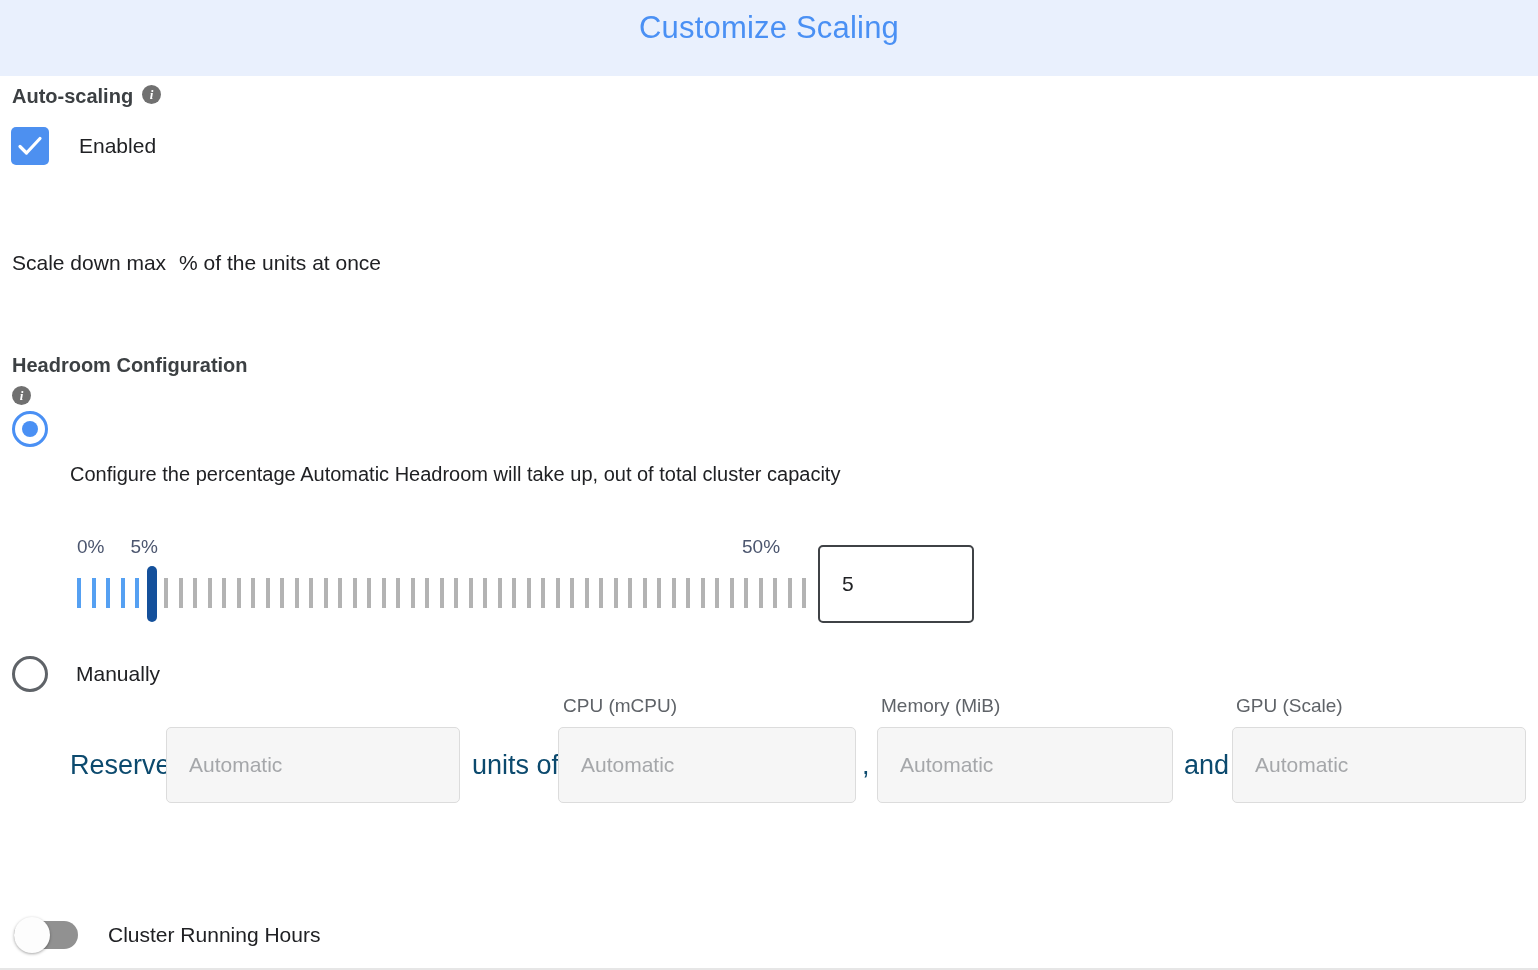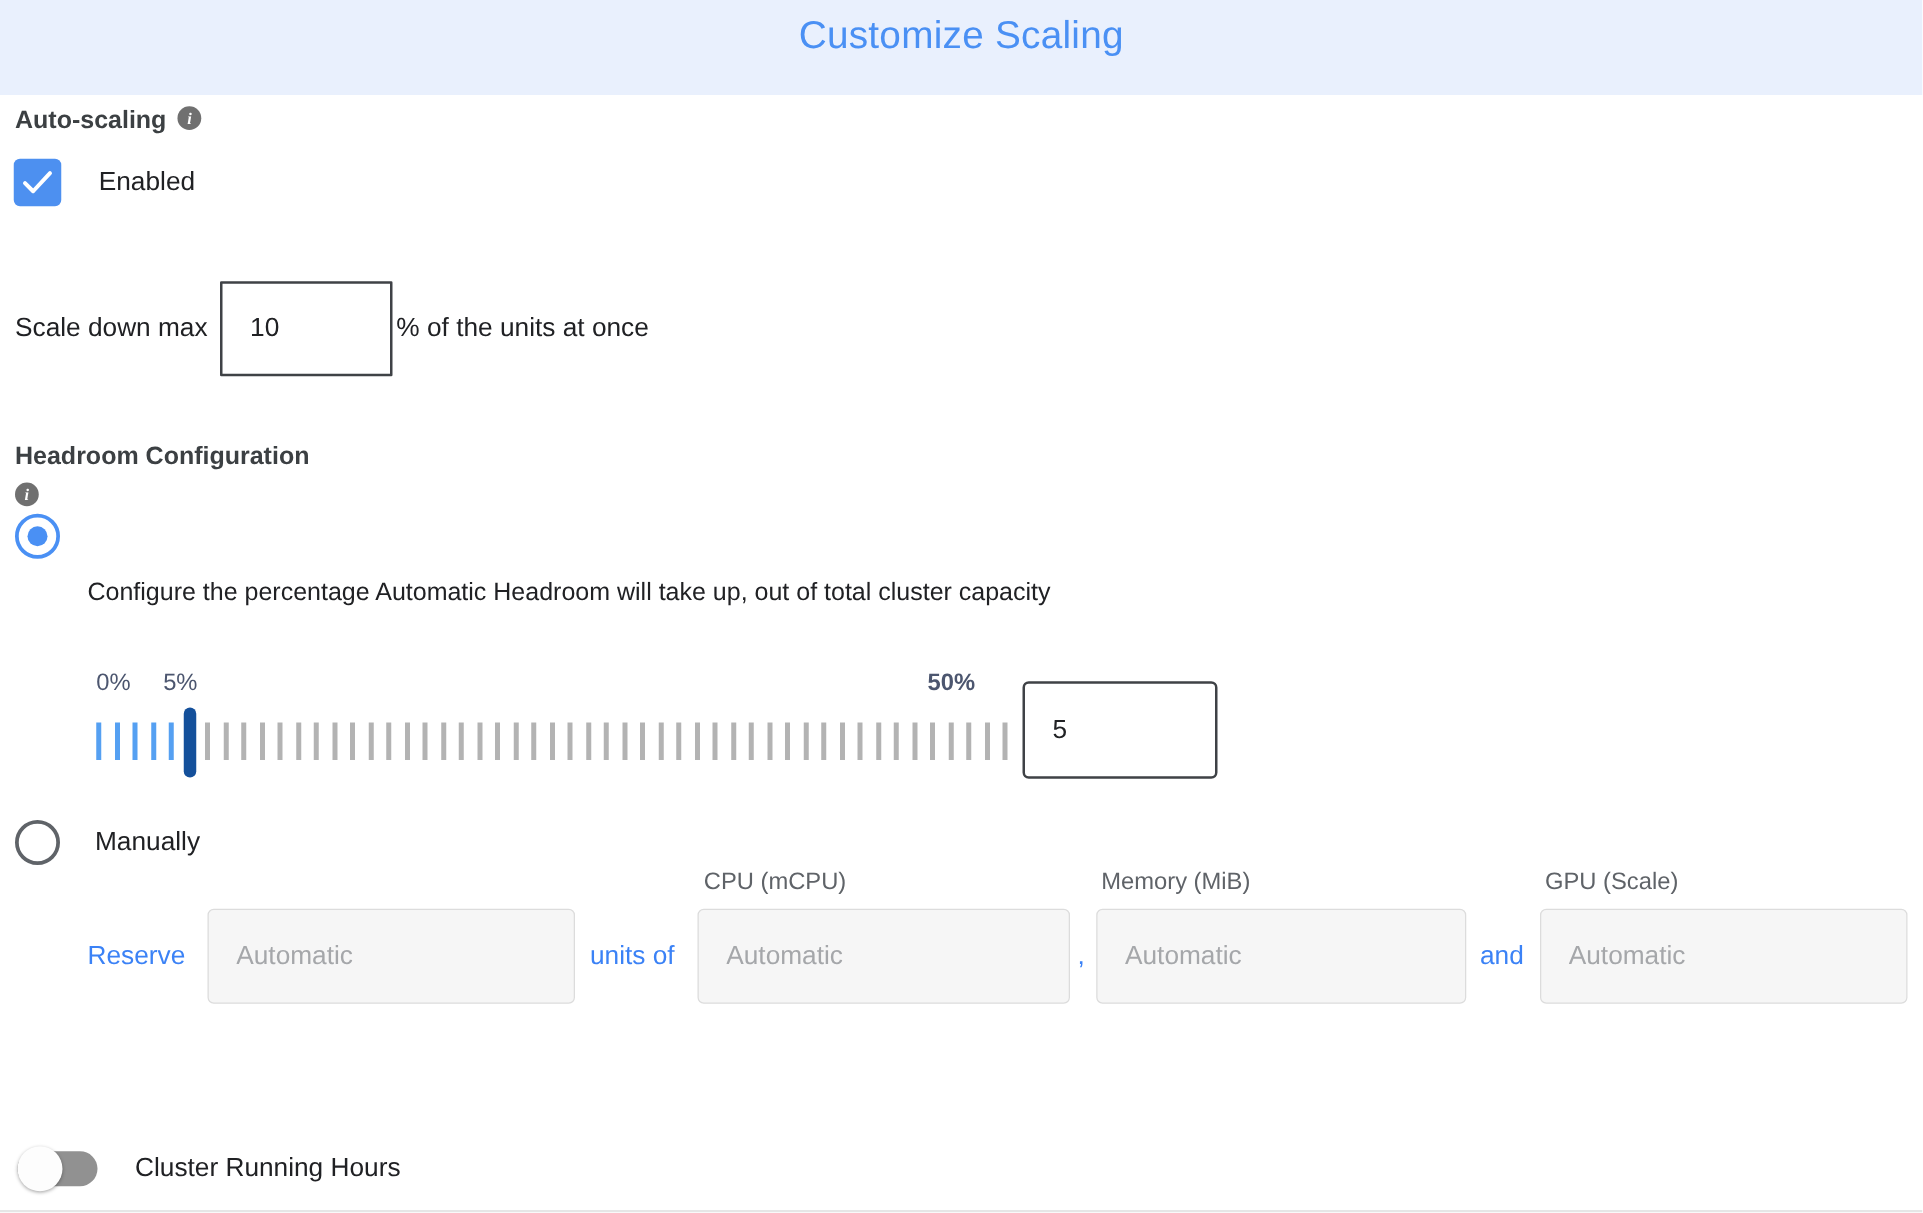--- a/index.html
+++ b/index.html
@@ -245,22 +245,22 @@
   .field-label {
     position: absolute;
     top: 0;
     font-size: 19px;
     color: #5f6368;
     white-space: nowrap;
   }
   .reserve-word {
     position: absolute;
     top: 70px;
-    font-size: 21px;
-    color: #3b82f6;
+    font-size: 27px;
+    color: #0c4a6e;
     white-space: nowrap;
     transform: translateY(-50%);
   }
   .auto-input {
     position: absolute;
     top: 32px;
     height: 76px;
     border: 1px solid #dcdcdc;
     border-radius: 5px;
     background: #f6f6f6;
@@ -330,39 +330,38 @@
   <div class="checkbox">
     <svg width="26" height="24" viewBox="0 0 26 24" aria-hidden="true">
       <path d="M3 12.5 L9.5 19 L23 4.5" fill="none" stroke="#ffffff" stroke-width="3.2" stroke-linecap="round" stroke-linejoin="round"></path>
     </svg>
   </div>
   <span class="enabled-label">Enabled</span>
 </div>
 
 <div class="scaledown-row">
   <span class="scaledown-label">Scale down max</span>
-  <input class="num-box" type="text" value="10" style="">
   <span class="scaledown-suffix">% of the units at once</span>
 </div>
 
 <div class="section-heading headroom-heading">
   <span>Headroom Configuration</span>
   <span class="info-icon">i</span>
 </div>
 
 <div class="radio-row-auto">
   <div class="radio on"></div>
 </div>
 
 <div class="headroom-desc">Configure the percentage Automatic Headroom will take up, out of total cluster capacity</div>
 
 <div class="slider-wrap">
   <div class="tick-label" id="label-min" style="left: 0px;">0%</div>
   <div class="tick-label" id="label-cur" style="left: 53.5px;">5%</div>
-  <div class="tick-label" id="label-max" style="left: 665px; font-weight: bold;">50%</div>
+  <div class="tick-label" id="label-max" style="left: 665px;">50%</div>
   <div class="slider-scale" id="slider-scale">
       <div class="tick filled" style="left: 0px;"></div>
       <div class="tick filled" style="left: 14.5px;"></div>
       <div class="tick filled" style="left: 29px;"></div>
       <div class="tick filled" style="left: 43.5px;"></div>
       <div class="tick filled" style="left: 58px;"></div>
       <div class="tick filled" style="left: 72.5px;"></div>
       <div class="tick" style="left: 87px;"></div>
       <div class="tick" style="left: 101.5px;"></div>
       <div class="tick" style="left: 116px;"></div>

